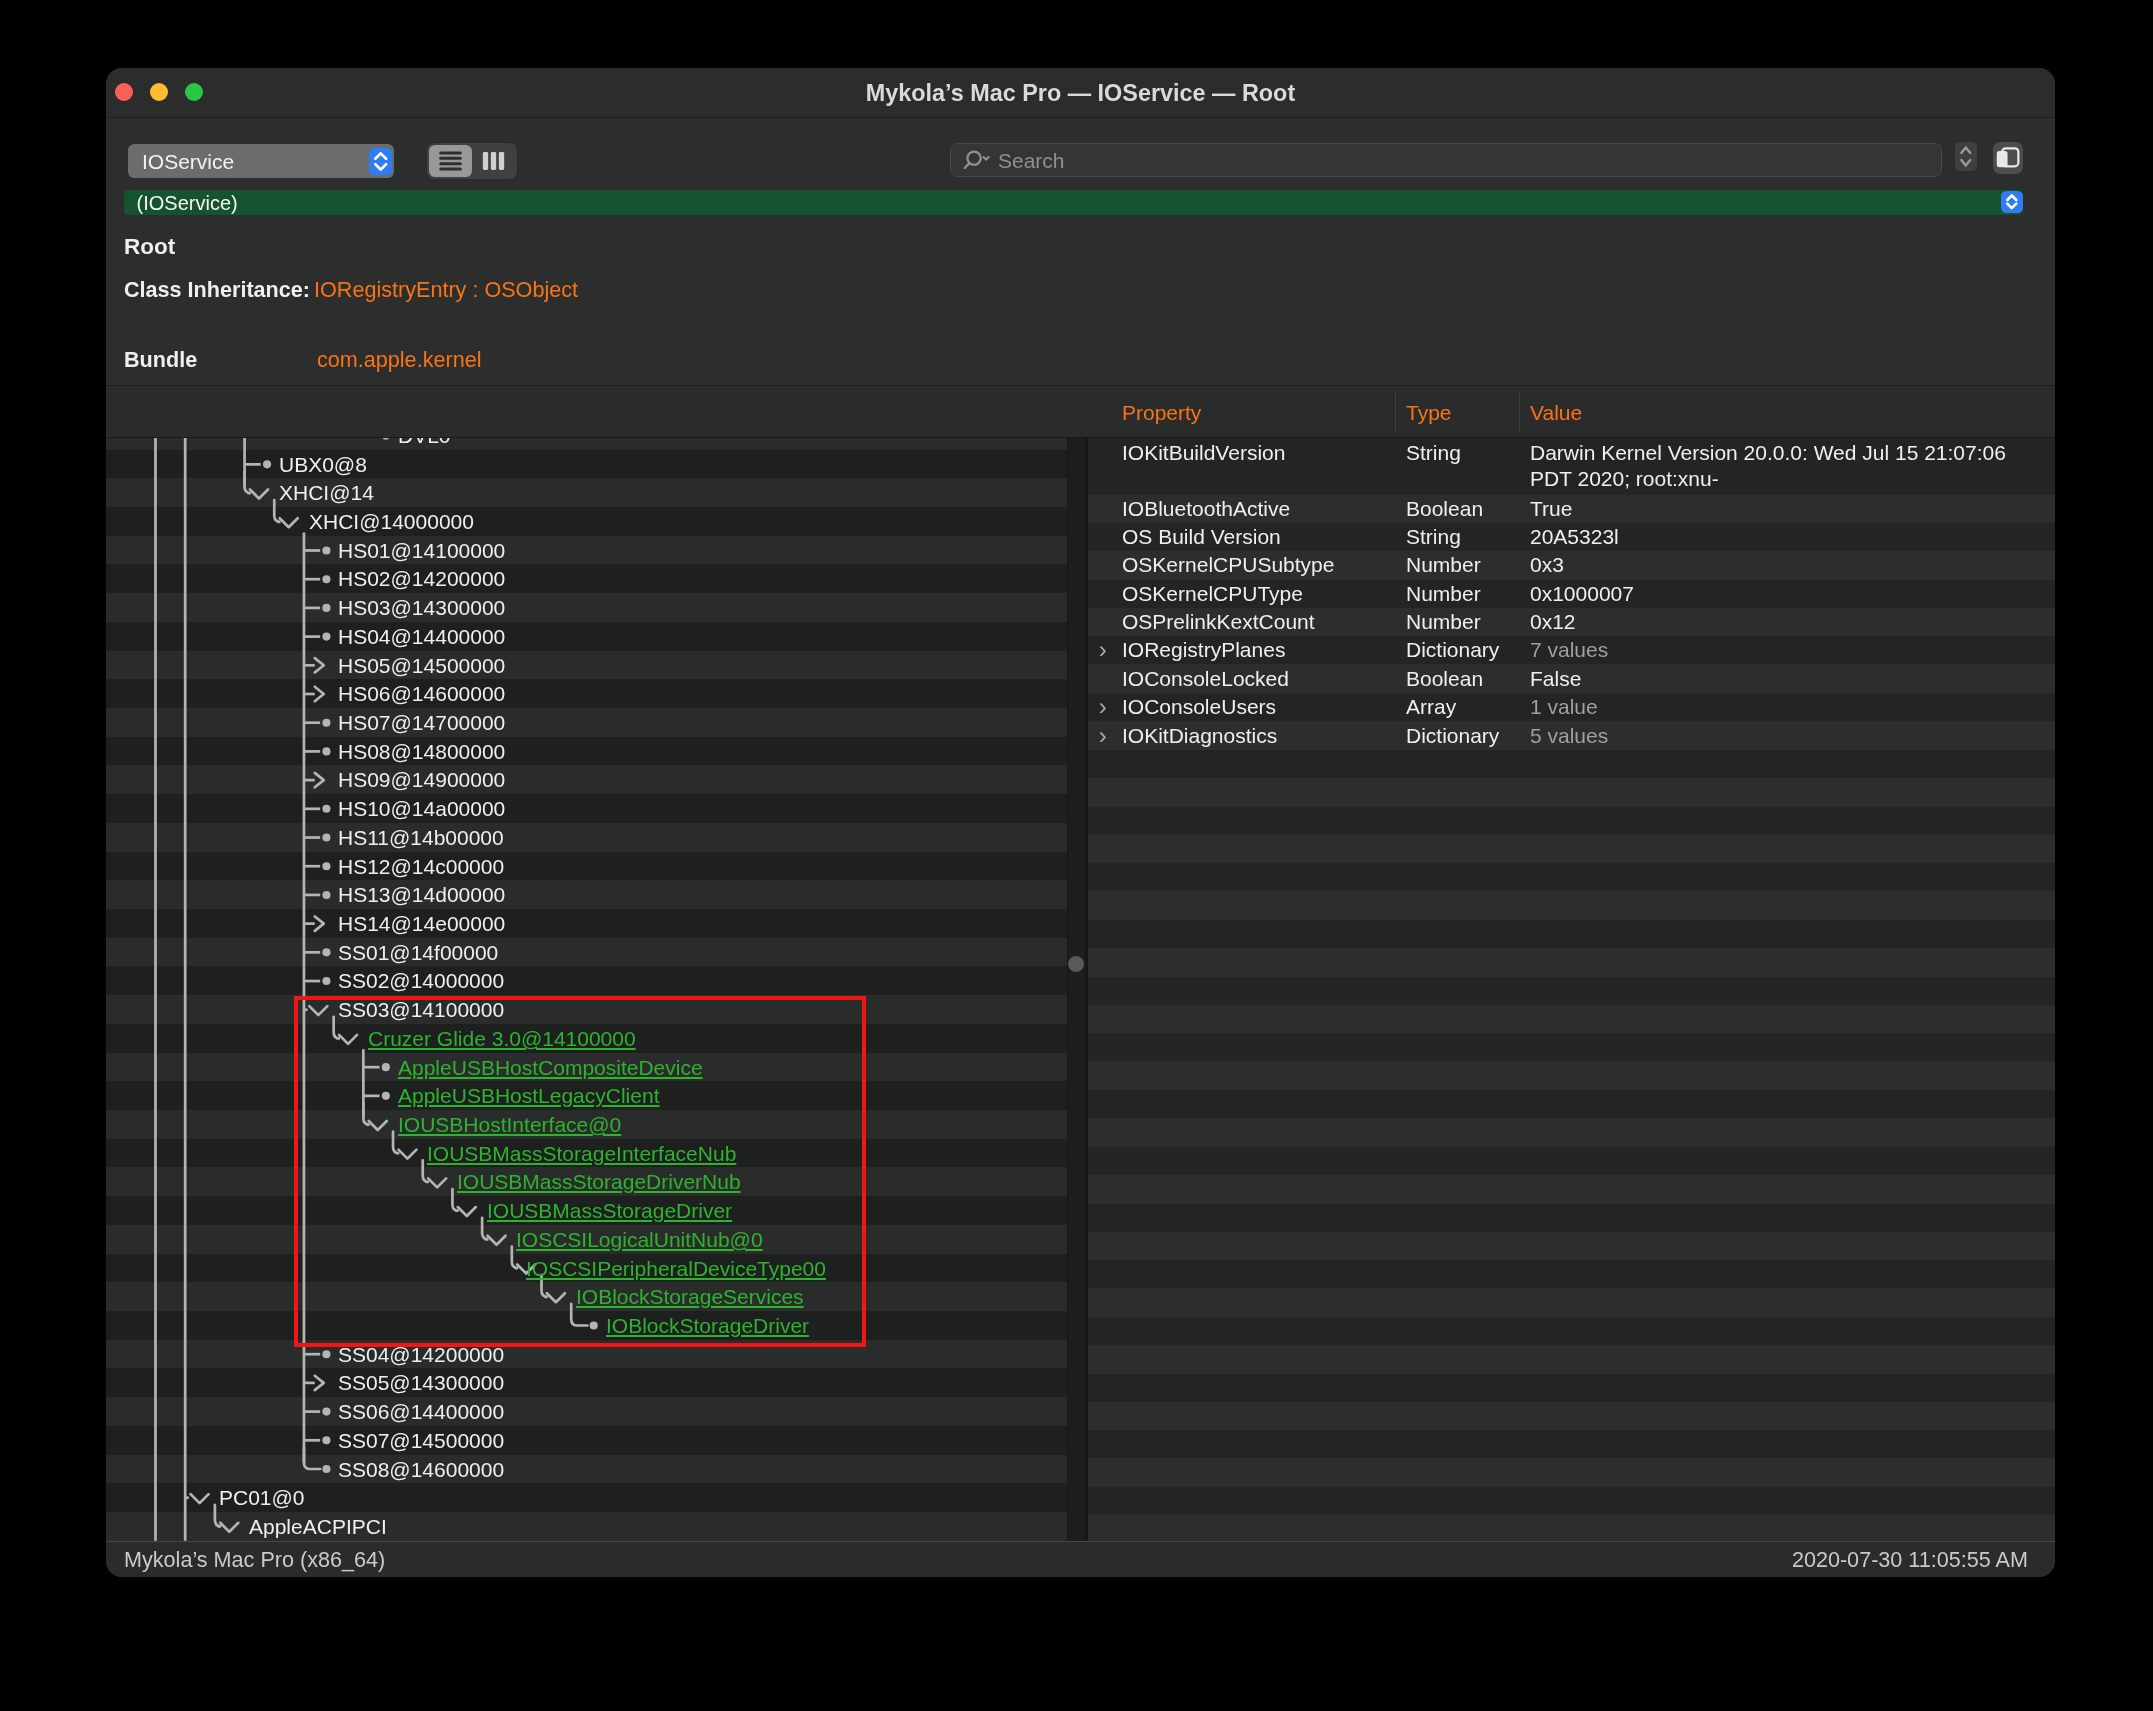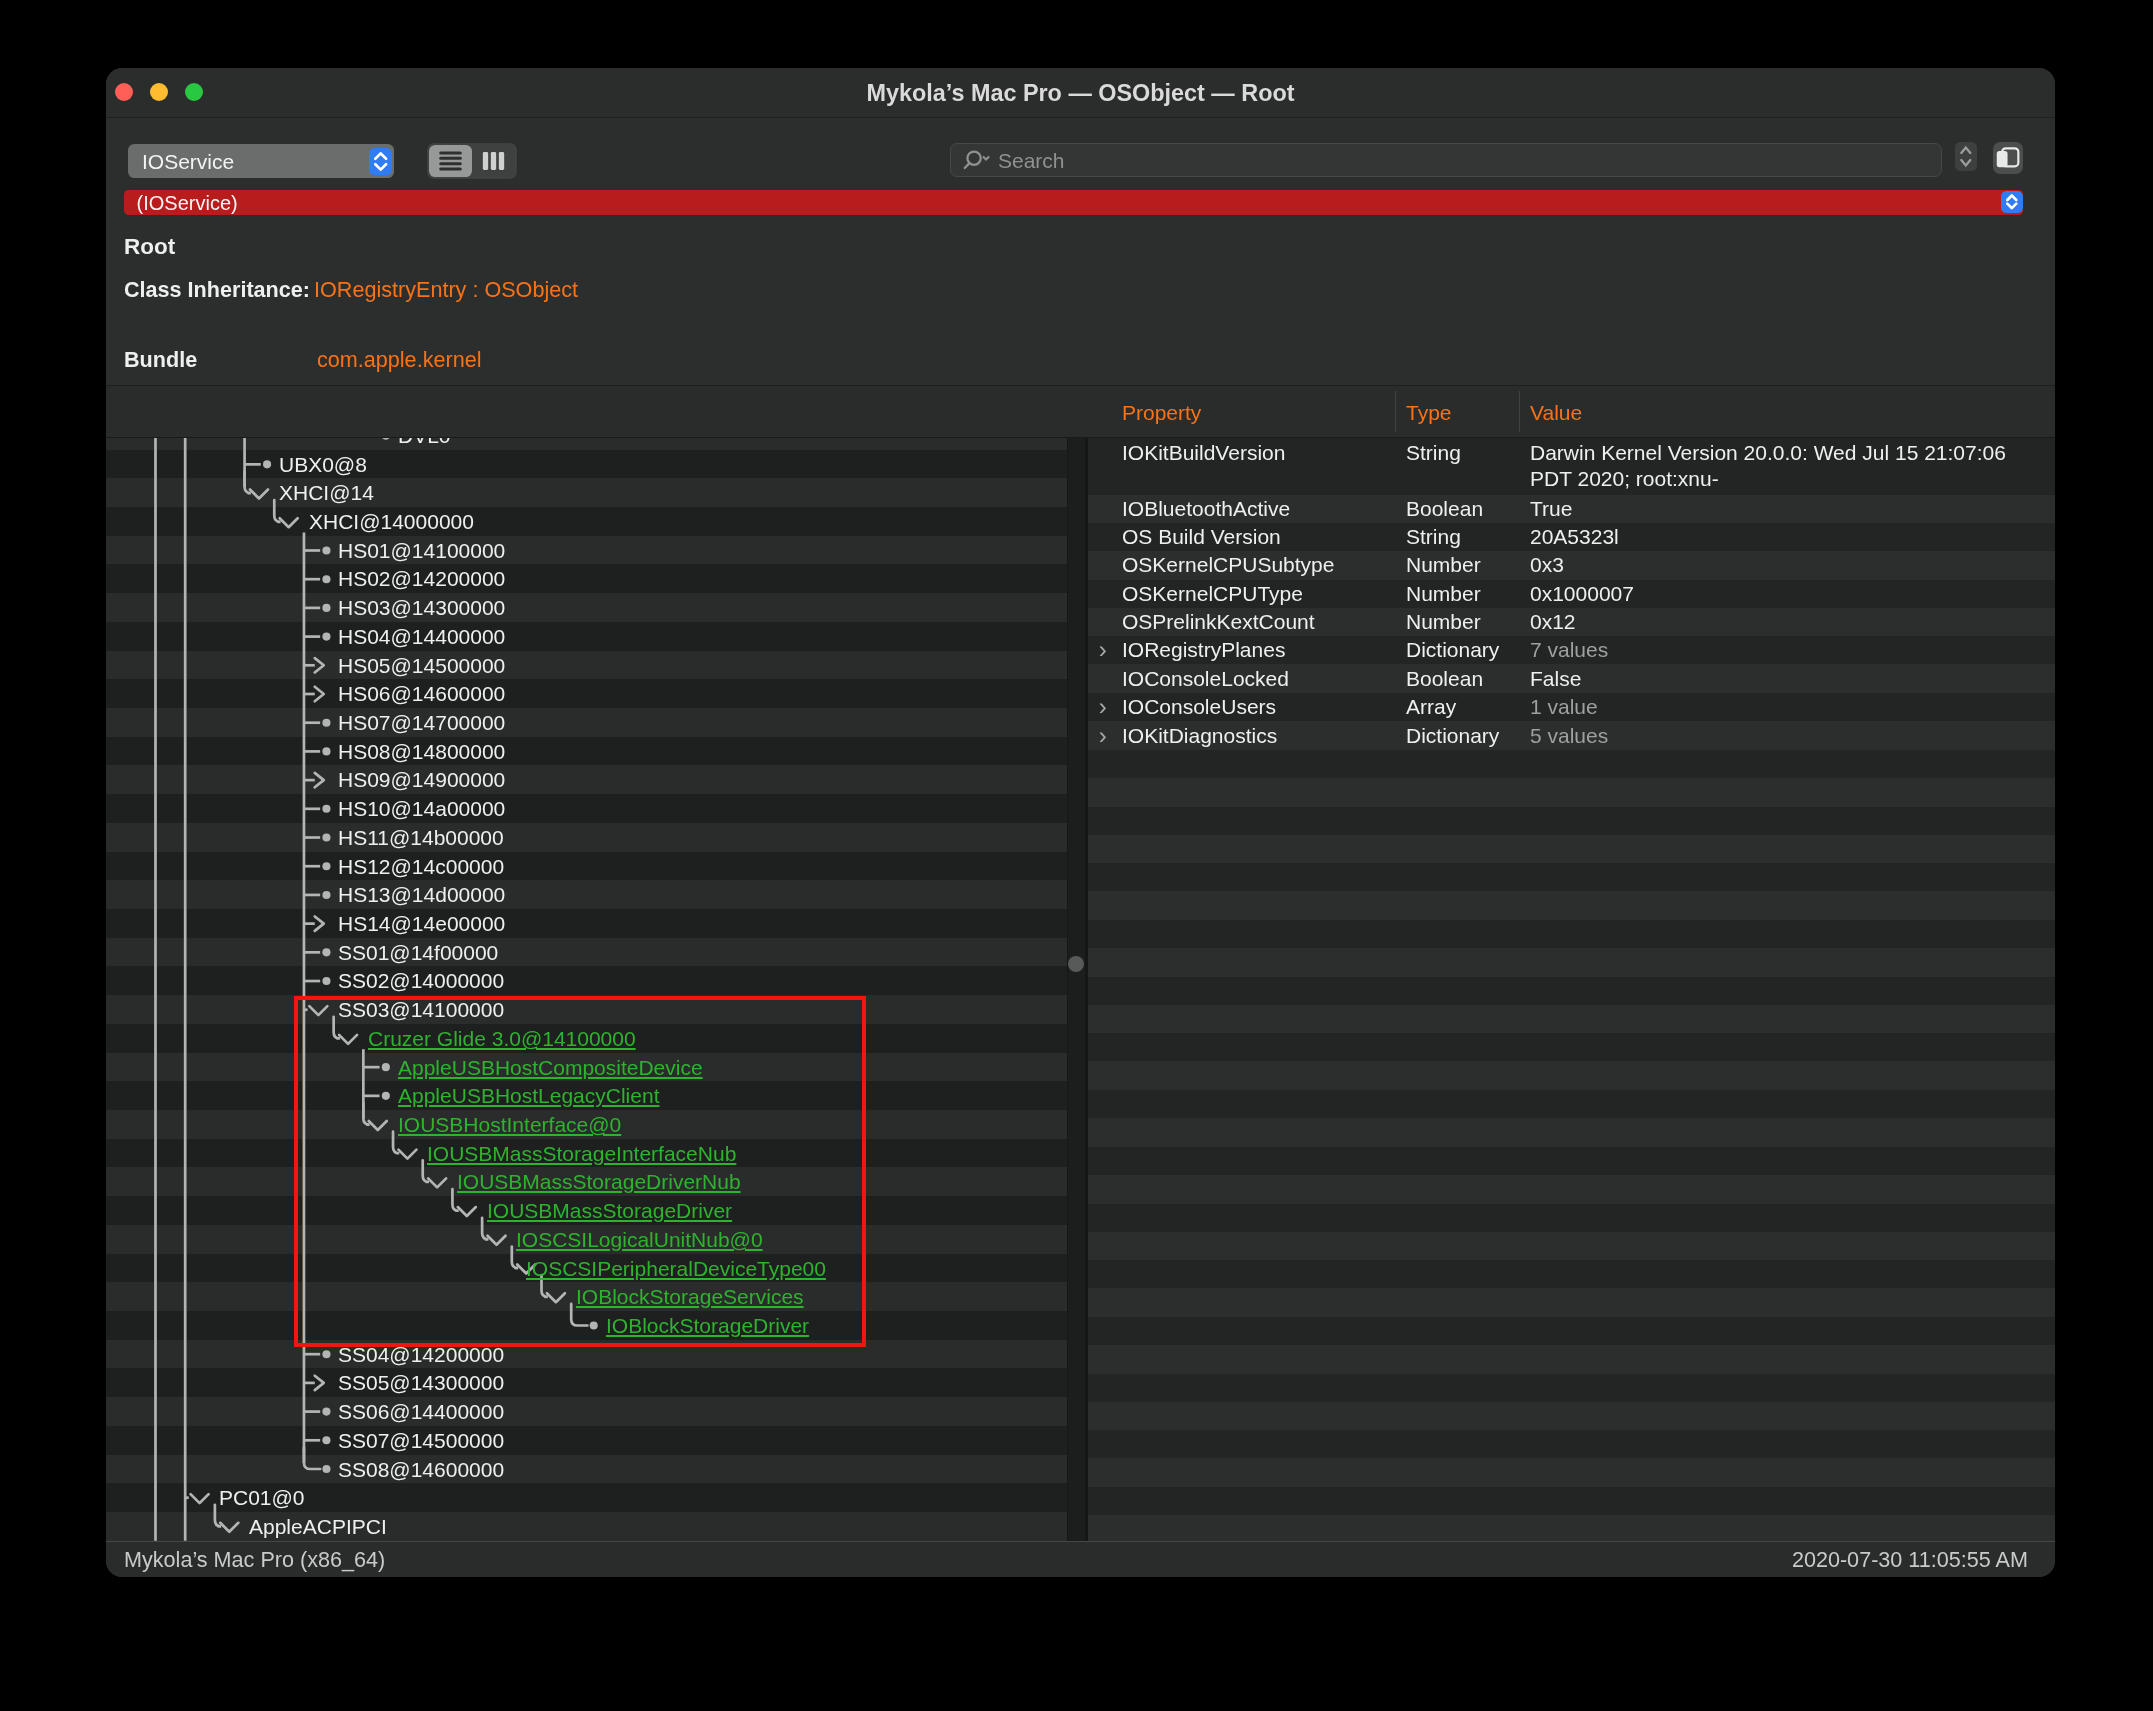--- a/index.html
+++ b/index.html
@@ -17,21 +17,21 @@
   .bluecap{position:absolute;background:#2f7cf6;border-radius:5.4px;}
   .chev{stroke:#fff;stroke-width:3;fill:none;stroke-linecap:round;stroke-linejoin:round;}
   .seg{position:absolute;left:320px;top:74px;width:90px;height:36px;background:#3e4140;border-radius:8px;border:0.9px solid #2a2c2b;}
   .seg .left{position:absolute;left:1.8px;top:1.8px;width:43px;height:32px;background:#969998;border-radius:6.3px;}
   .seg .right{position:absolute;right:1.8px;top:1.8px;width:43px;height:32px;border-radius:6.3px;}
   .search{position:absolute;left:844px;top:75px;width:992px;height:34px;background:#343635;border:0.9px solid #474948;
     border-radius:7.2px;box-sizing:border-box;}
   .search .ph{position:absolute;left:47px;top:0;height:32px;line-height:33px;color:#8f9190;font-size:21px;}
   .ministep{position:absolute;left:1849px;top:74px;width:21.6px;height:29px;background:#3d403f;border-radius:5.4px;}
   .inspbtn{position:absolute;left:1887px;top:74px;width:30px;height:31.5px;background:#4b4e4d;border-radius:7.2px;}
-  .pathbar{position:absolute;left:18px;top:122px;width:1899px;height:25px;background:#b91c1c;border-radius:4.5px;}
+  .pathbar{position:absolute;left:18px;top:122px;width:1899px;height:25px;background:#14532d;border-radius:4.5px;}
   .pathbar .txt{position:absolute;left:12.6px;top:0;height:25px;line-height:26px;color:#f4f5f4;font-size:20px;}
   
   .info-title{position:absolute;left:18px;top:166px;color:#eef0ef;font-size:22.5px;font-weight:700;}
   .info-row{position:absolute;left:18px;color:#eef0ef;font-size:21.6px;}
   .info-label{font-weight:700;}
   .info-val{position:absolute;color:#f97316;font-size:21.6px;font-weight:400;}
   
   .colhead{position:absolute;left:0;top:317px;width:1949px;height:53px;background:#2a2c2b;
     border-top:0.9px solid #1d1e1d;border-bottom:0.9px solid #191a19;box-sizing:border-box;}
   .colhead .h{position:absolute;top:0;height:53px;line-height:54px;color:#f97316;font-size:21px;}
@@ -59,21 +59,21 @@
 </style>
 </head>
 <body>
 
 <div class="window">
 
   <div class="titlebar">
     <div class="light" style="left:9px;background:#ff5f57;"></div>
     <div class="light" style="left:44px;background:#febc2e;"></div>
     <div class="light" style="left:79px;background:#28c840;"></div>
-    <div class="title">Mykola’s Mac Pro — OSObject — Root</div>
+    <div class="title">Mykola’s Mac Pro — IOService — Root</div>
   </div>
 
   <div class="popup">
     <span class="lbl">IOService</span>
     <div class="bluecap" style="left:241px;top:3.6px;width:23.4px;height:27px;">
       <svg width="23.4" height="27" viewBox="0 0 26 30">
           <polyline class="chev" points="7,12 13,6 19,12"></polyline>
           <polyline class="chev" points="7,18 13,24 19,18"></polyline>
         </svg>
     </div>

